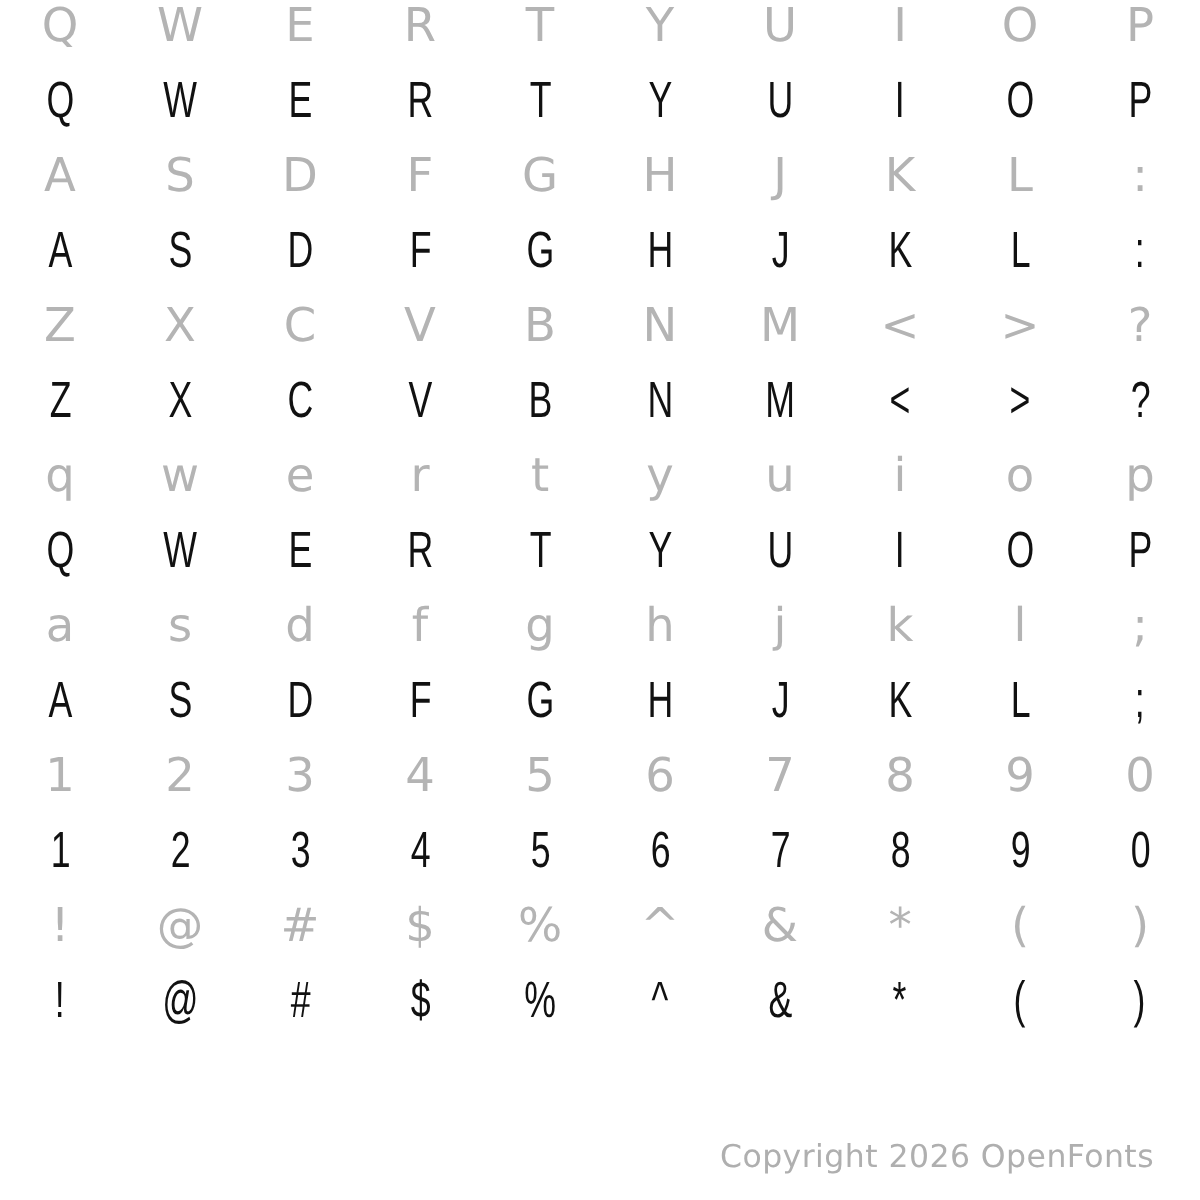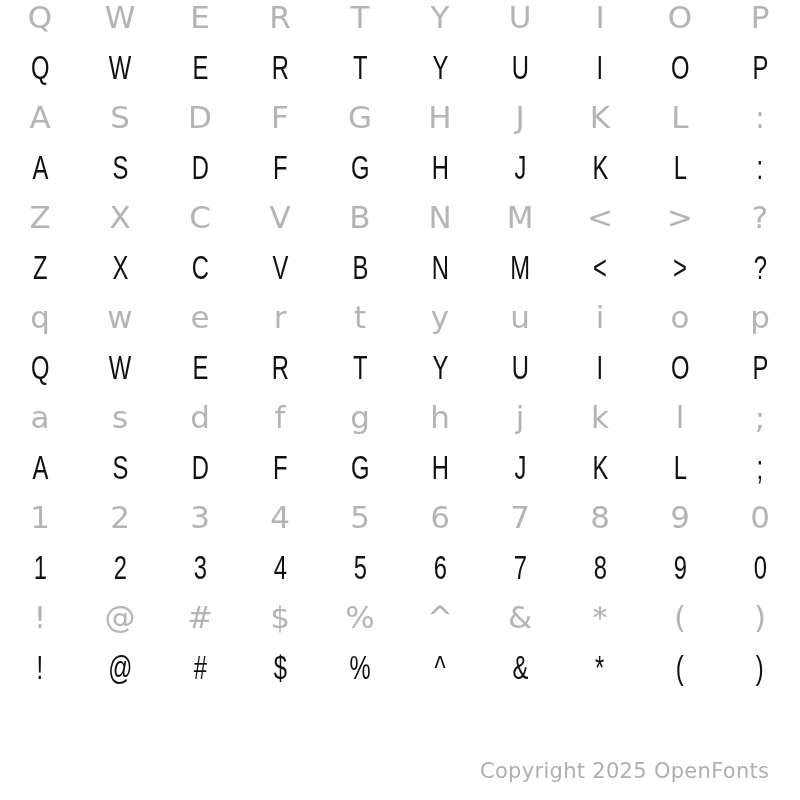--- a/index.html
+++ b/index.html
@@ -508,13 +508,13 @@
       </div>
       <div class="glyph-cell">
         <span class="ch specimen" style="color: rgb(17, 17, 17);">(</span>
       </div>
       <div class="glyph-cell">
         <span class="ch specimen" style="color: rgb(17, 17, 17);">)</span>
       </div>
     </div>
   </div>
 
-<div class="copyright">Copyright 2025 OpenFonts</div>
+<div class="copyright">Copyright 2026 OpenFonts</div>
 
 </body></html>

